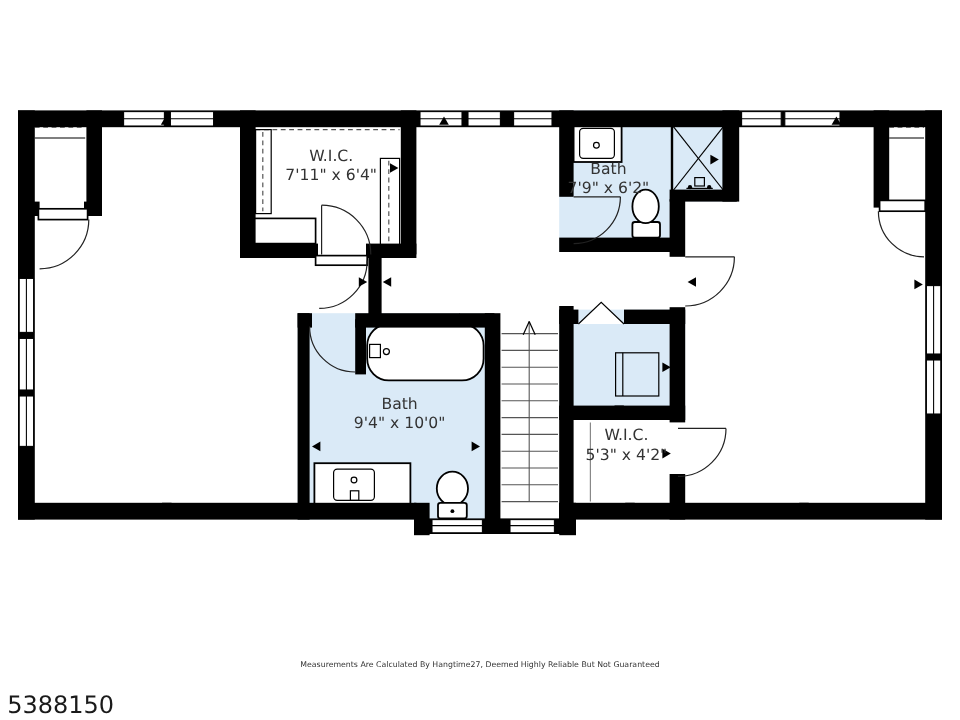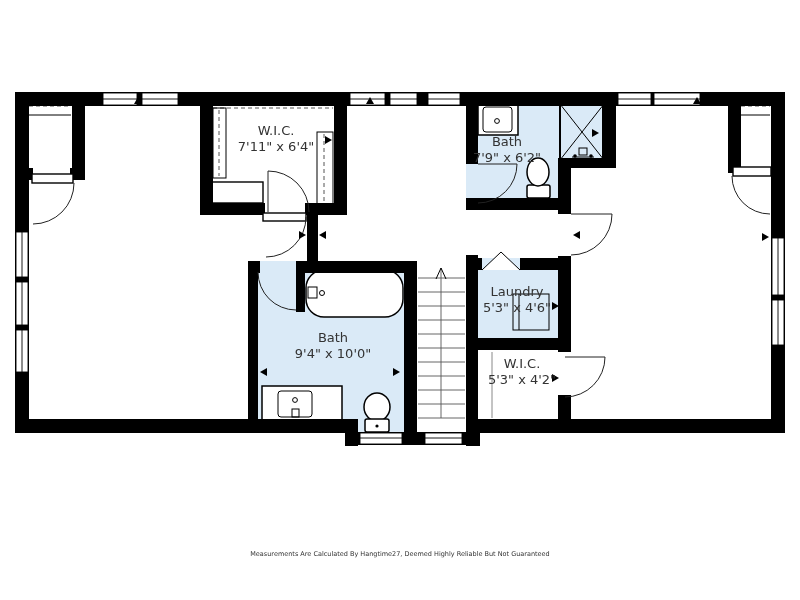--- a/index.html
+++ b/index.html
@@ -253,24 +253,21 @@
   <div class="rdims">7'11" x 6'4"</div>
 </div>
 <div class="lbl" id="lbl-bath-top">
   <div class="rname">Bath</div>
   <div class="rdims">7'9" x 6'2"</div>
 </div>
 <div class="lbl" id="lbl-bath-main">
   <div class="rname">Bath</div>
   <div class="rdims">9'4" x 10'0"</div>
 </div>
-<div class="lbl" id="lbl-laundry">
-  <div class="rname">Laundry</div>
-  <div class="rdims">5'3" x 4'6"</div>
-</div>
 <div class="lbl" id="lbl-wic-bottom">
   <div class="rname">W.I.C.</div>
   <div class="rdims">5'3" x 4'2"</div>
 </div>
 
+<div id="listing-id">5388150</div>
 <div id="disclaimer">Measurements Are Calculated By Hangtime27, Deemed Highly Reliable But Not Guaranteed</div>
 
 </div>
 
 </body></html>

